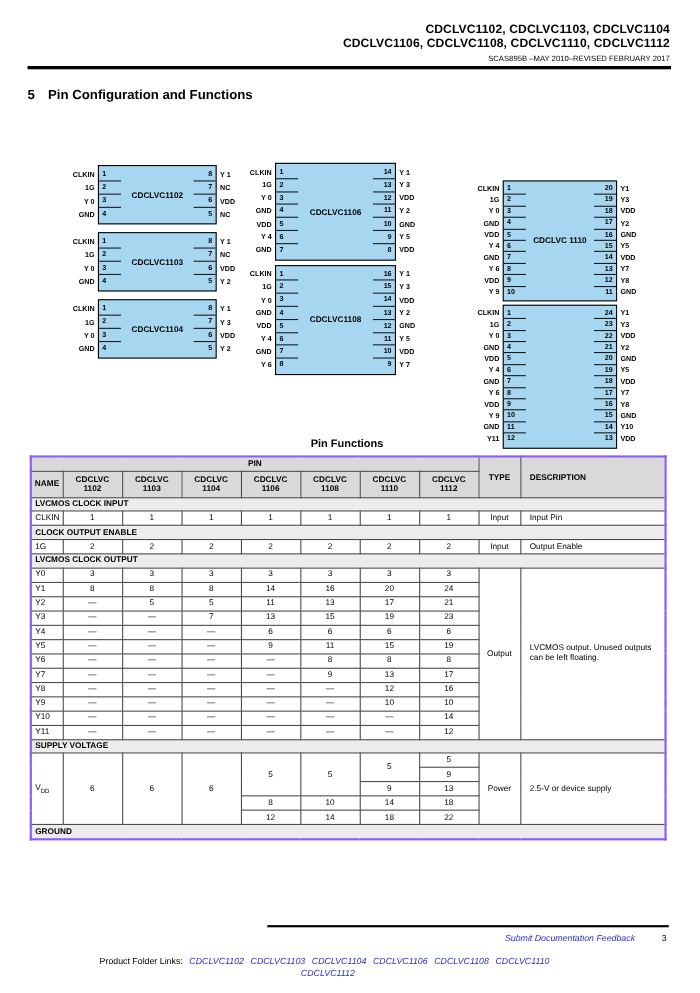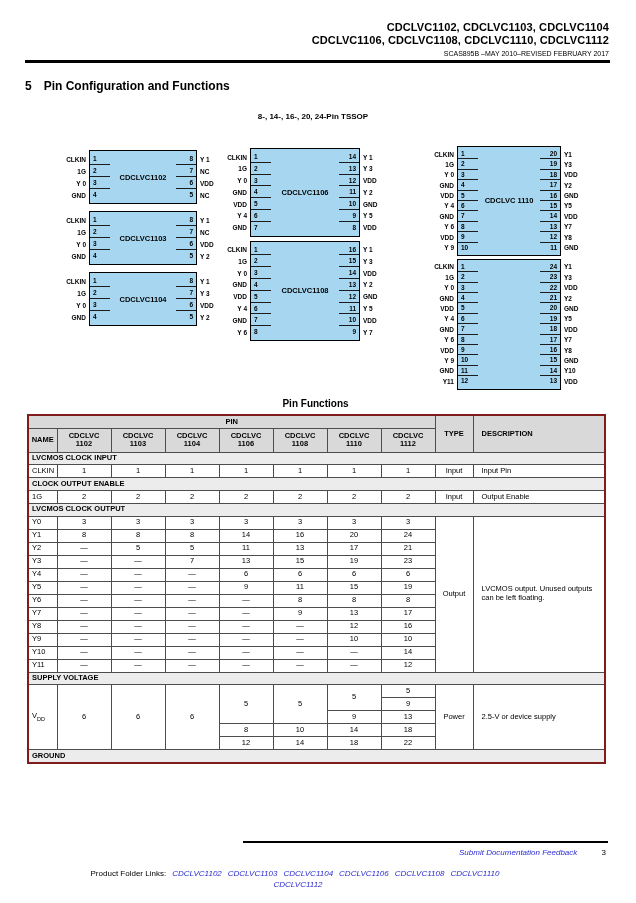--- a/index.html
+++ b/index.html
@@ -18,42 +18,42 @@
   .heading { position:absolute; top:79px; left:25px; font-size:12px; font-weight:bold; }
   .heading .hnum { margin-right:12px; }
   
   .pkg { position:absolute; top:112px; left:0; right:10px; text-align:center;
          font-size:8px; font-weight:bold; line-height:10.5px; }
   
   .diagrams { position:absolute; top:146px; left:0; right:0; height:252px; }
   .chipcol { position:absolute; }
   .chipcol[data-chip-col="0"] { left:45px;  top:4px; --ph:12px;   --bw:108px; --gap:7px; }
   .chipcol[data-chip-col="1"] { left:206px; top:2px; --ph:11.8px; --bw:110px; --gap:4px; }
-  .chipcol[data-chip-col="2"] { left:413px; top:0; --ph:10.4px; --bw:104px; --gap:3px; }
+  .chipcol[data-chip-col="2"] { left:413px; top:18px; --ph:10.4px; --bw:104px; --gap:3px; }
   .chip { display:flex; }
   .chip + .chip { margin-top:var(--gap); }
   .labels { display:flex; flex-direction:column; padding-top:3.5px; }
   .labels.left  { width:44px; text-align:right; padding-right:3px; }
   .labels.right { width:42px; text-align:left;  padding-left:3px; }
   .lab { height:var(--ph); line-height:var(--ph); font-size:6.5px; font-weight:bold; white-space:pre; }
   .cbody { display:flex; justify-content:space-between; width:var(--bw);
            background:var(--chip-fill,#a7d7f0); border:1.5px solid #000; padding:2px 0; }
   .nums { display:flex; flex-direction:column; }
   .num { height:var(--ph); line-height:var(--ph); font-size:6.5px; font-weight:bold;
          width:20px; border-bottom:1px solid #1c1c1c; }
   .num:last-child { border-bottom:none; }
   .nums.left  .num { text-align:left;  padding-left:3px; }
   .nums.right .num { text-align:right; padding-right:3px; }
   .cname { flex:1; display:flex; align-items:center; justify-content:center;
            font-size:7.5px; font-weight:bold; white-space:nowrap; }
   
   .tbl-title { position:absolute; top:398px; left:27px; width:577px; text-align:center;
                font-size:10px; font-weight:bold; }
   .pinTable { position:absolute; top:414px; left:27px; width:577px;
-              border-collapse:collapse; table-layout:fixed; border:2px solid #7f1d1d; }
+              border-collapse:collapse; table-layout:fixed; border:2px solid #8b5cf6; }
   .pinTable td { border:1px solid #4d4d4d; font-size:7.5px; text-align:center;
                  padding:1.5px 2px; height:13px; line-height:1.15; overflow:hidden; }
   .pinTable td.hd  { background:var(--th-bg,#d9d9d9); font-weight:bold; }
   .pinTable td.sec { background:var(--sec-bg,#ececec); text-align:left; font-weight:bold;
                      height:10px; padding-left:3px; }
   .pinTable td.nm  { text-align:left; padding-left:3px; }
   .pinTable td.ds  { text-align:left; padding-left:8px; }
   .pinTable tr.hrow1 td { height:10px; }
   .pinTable tr.hrow2 td { height:24px; }
   .pinTable sub { font-size:5.5px; }
@@ -75,21 +75,20 @@
   <div class="t">CDCLVC1106, CDCLVC1108, CDCLVC1110, CDCLVC1112</div>
   <div class="doc">SCAS895B –MAY 2010–REVISED FEBRUARY 2017</div>
 </div>
 <div class="hdr-rule"></div>
 
 <div class="heading">
   <span class="hnum">5</span><span>Pin Configuration and Functions</span>
 </div>
 
 <div class="pkg">
-  <div>8-, 14-, 16-, 20, 24-Pin TSSOP</div>
 </div>
 
 <div class="diagrams">
   <div class="chipcol" data-chip-col="0">
       <div class="chip">
         <div class="labels left">
           <div class="lab">CLKIN</div>
           <div class="lab">1G</div>
           <div class="lab">Y 0</div>
           <div class="lab">GND</div>

